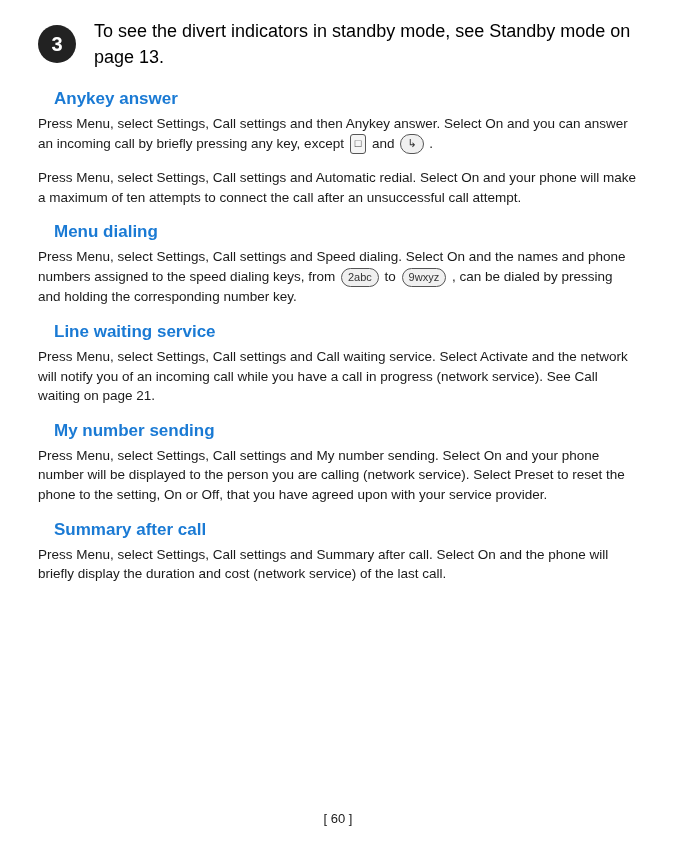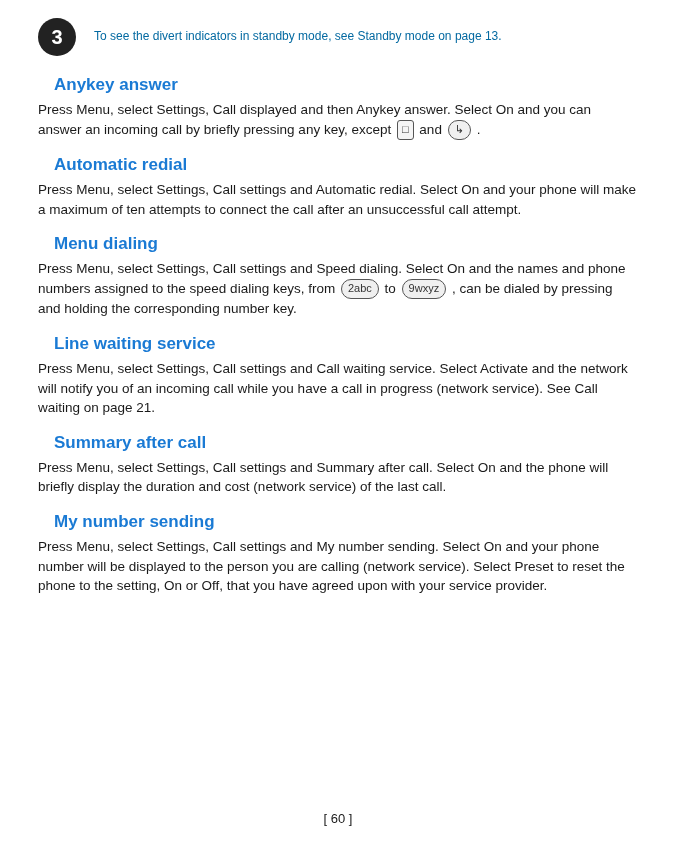--- a/index.html
+++ b/index.html
@@ -40,22 +40,22 @@
       display: flex;
       align-items: center;
       justify-content: center;
       font-size: 20px;
       font-weight: bold;
       margin-right: 18px;
       flex-shrink: 0;
     }
 
     .header-text {
-      font-size: 12px;
-      color: #0369a1;
+      font-size: 18px;
+      color: #000000;
       line-height: 1.45;
     }
 
     .section {
       margin-bottom: 14px;
     }
 
     .section-title {
       color: #1a7ad4;
       font-size: 17px;
@@ -115,32 +115,29 @@
       <span>3</span>
     </div>
     <div class="header-text">To see the divert indicators in standby mode, see Standby mode on page 13.</div>
   </div>
 
   <div class="section">
     <div class="section-title">
       <span>Anykey answer</span>
     </div>
     <div class="section-body">
-      <span>Press Menu, select Settings, Call displayed and then Anykey answer. Select On and you can answer an incoming call by briefly pressing any key, except</span>
+      <span>Press Menu, select Settings, Call settings and then Anykey answer. Select On and you can answer an incoming call by briefly pressing any key, except</span>
       <span class="inline-icon">□</span>
       <span>and</span>
       <span class="inline-key">↳</span>
       .
     </div>
   </div>
 
   <div class="section">
-    <div class="section-title">
-      <span>Automatic redial</span>
-    </div>
     <div class="section-body">Press Menu, select Settings, Call settings and Automatic redial. Select On and your phone will make a maximum of ten attempts to connect the call after an unsuccessful call attempt.</div>
   </div>
 
   <div class="section">
     <div class="section-title">
       <span>Menu dialing</span>
     </div>
     <div class="section-body">
       <span>Press Menu, select Settings, Call settings and Speed dialing. Select On and the names and phone numbers assigned to the speed dialing keys, from</span>
       <span class="inline-key">2abc</span>
@@ -152,30 +149,30 @@
 
   <div class="section">
     <div class="section-title">
       <span>Line waiting service</span>
     </div>
     <div class="section-body">Press Menu, select Settings, Call settings and Call waiting service. Select Activate and the network will notify you of an incoming call while you have a call in progress (network service). See Call waiting on page 21.</div>
   </div>
 
   <div class="section">
     <div class="section-title">
-      <span>Summary after call</span>
+      <span>My number sending</span>
     </div>
-    <div class="section-body">Press Menu, select Settings, Call settings and Summary after call. Select On and the phone will briefly display the duration and cost (network service) of the last call.</div>
+    <div class="section-body">Press Menu, select Settings, Call settings and My number sending. Select On and your phone number will be displayed to the person you are calling (network service). Select Preset to reset the phone to the setting, On or Off, that you have agreed upon with your service provider.</div>
   </div>
 
   <div class="section">
     <div class="section-title">
-      <span>My number sending</span>
+      <span>Summary after call</span>
     </div>
-    <div class="section-body">Press Menu, select Settings, Call settings and My number sending. Select On and your phone number will be displayed to the person you are calling (network service). Select Preset to reset the phone to the setting, On or Off, that you have agreed upon with your service provider.</div>
+    <div class="section-body">Press Menu, select Settings, Call settings and Summary after call. Select On and the phone will briefly display the duration and cost (network service) of the last call.</div>
   </div>
 
 
   <div class="page-footer">
     <span>[ 60 ]</span>
   </div>
 
 </div>
 
 </body></html>

